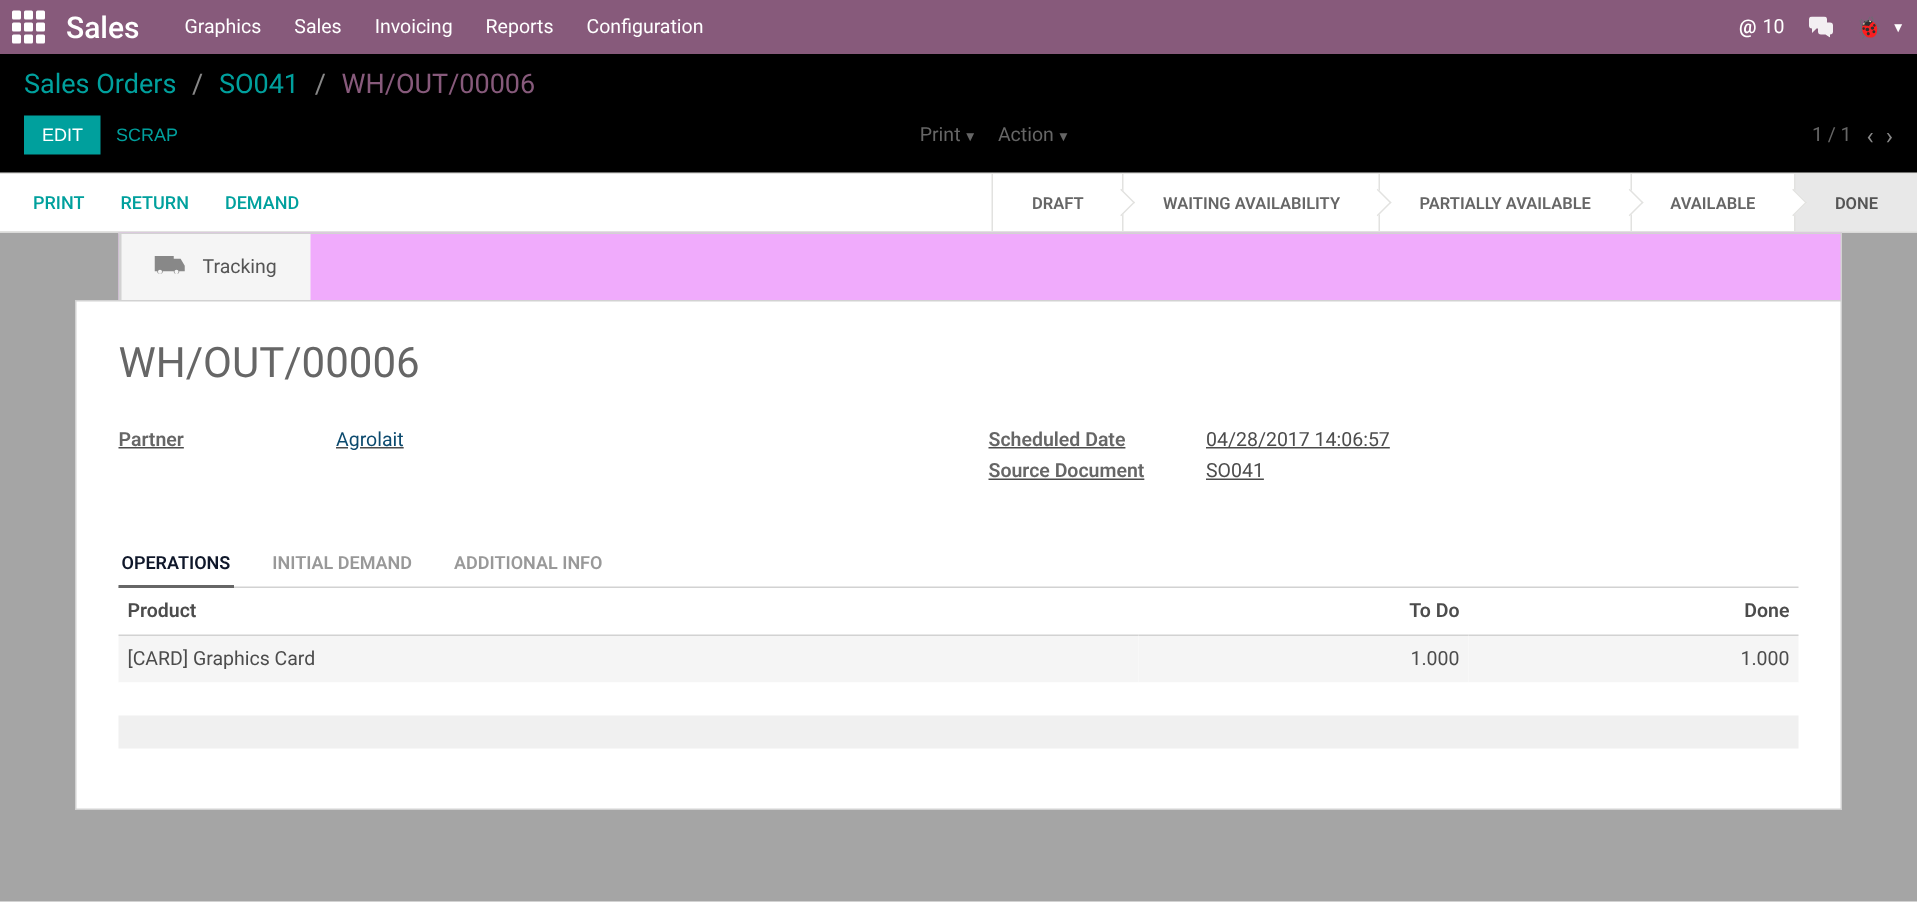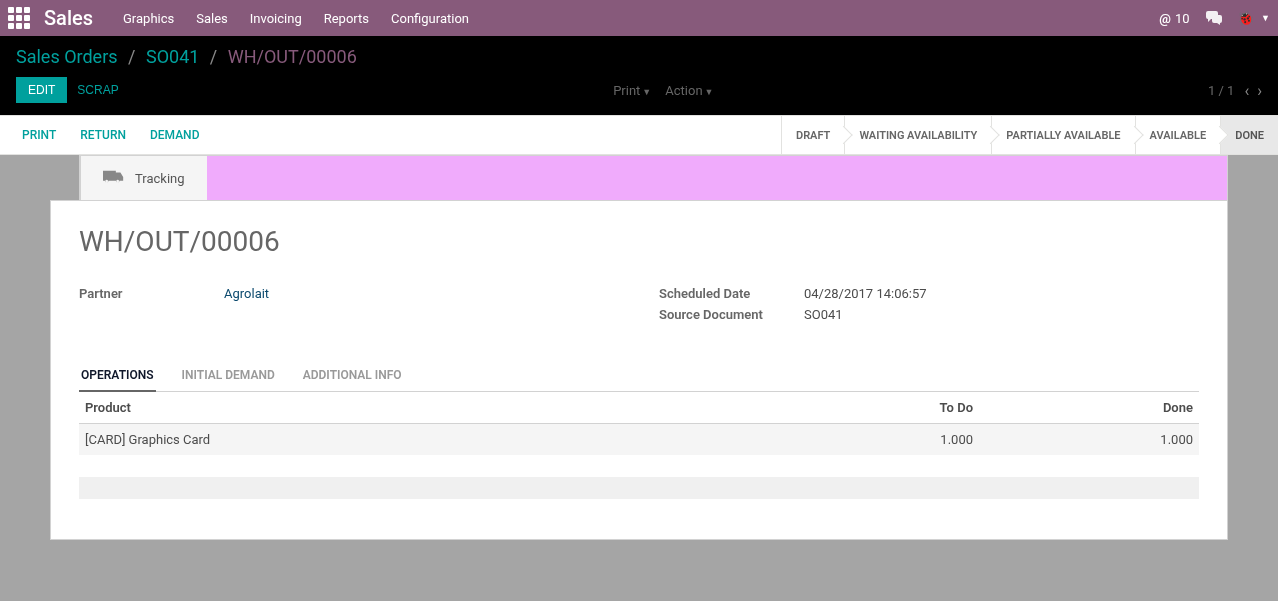--- a/index.html
+++ b/index.html
@@ -34,36 +34,36 @@
 .caret { font-size: 9px; margin-left: 2px; }
 .cp-pager { display: flex; align-items: center; gap: 10px; color: #666; font-size: 13px; }
 .cp-pager .arrows { display: flex; gap: 8px; }
 .cp-pager .arrows span { cursor: pointer; color: #888; font-size: 16px; }
 
 
 .action-bar { background: #fff; border-bottom: 1px solid #e2e2e0; display: flex; align-items: stretch; }
 .action-left { display: flex; gap: 24px; padding: 12px 22px; }
 .action-left a { color: #00a09d; text-decoration: none; font-size: 12px; font-weight: 500; cursor: pointer; }
 .action-right { margin-left: auto; display: flex; align-items: stretch; }
-.status-step { padding: 12px 14px; font-size: 11px; font-weight: 600; color: #666; border-left: 1px solid #e2e2e0; position: relative; display: flex; align-items: center; }
+.status-step { padding: 12px 26px; font-size: 11px; font-weight: 600; color: #666; border-left: 1px solid #e2e2e0; position: relative; display: flex; align-items: center; }
 .status-step.done { background: #e8e8e8; color: #555; }
 .status-step::after { content: ""; position: absolute; right: -6px; top: 50%; transform: translateY(-50%); width: 12px; height: 12px; border-top: 1px solid #e2e2e0; border-right: 1px solid #e2e2e0; background: #fff; transform: translateY(-50%) rotate(45deg); z-index: 1; }
 .status-step.done::after { background: #e8e8e8; }
 .status-step:last-child::after { display: none; }
 
 
 .sheet-wrap { padding: 0 50px 50px; }
 .sheet-header { background: #f0abfc; border: 1px solid #d2d2d2; border-bottom: none; display: flex; justify-content: flex-start; margin-left: 29px; }
 .tracking-btn { display: flex; align-items: center; gap: 10px; padding: 14px 22px; background: #f5f5f5; border-left: 1px solid #d2d2d2; color: #555; font-size: 13px; cursor: pointer; }
 .tracking-btn svg { width: 22px; height: 16px; fill: #888; }
 
 .sheet { background: #fff; border: 1px solid #d2d2d2; padding: 24px 28px 40px; }
 .rec-title { font-size: 28px; color: #666; font-weight: 400; margin-bottom: 28px; }
 .form-grid { display: flex; gap: 40px; margin-bottom: 32px; }
-.form-col { flex: 1; }
+.form-col { flex: 1; text-decoration: underline; }
 .form-row { display: flex; margin-bottom: 6px; }
 .form-label { width: 145px; font-weight: 600; color: #666; font-size: 13px; }
 .form-val { flex: 1; font-size: 13px; color: #4c4c4c; }
 .form-val a { color: #0c4a6e; text-decoration: none; cursor: pointer; }
 
 
 .tabs { border-bottom: 1px solid #d2d2d2; display: flex; gap: 24px; }
 .tab { padding: 8px 2px; font-size: 12px; font-weight: 600; color: #999; cursor: pointer; border-bottom: 2px solid transparent; margin-bottom: -1px; }
 .tab.active { color: #0f172a; border-bottom: 2px solid #666; }
 

